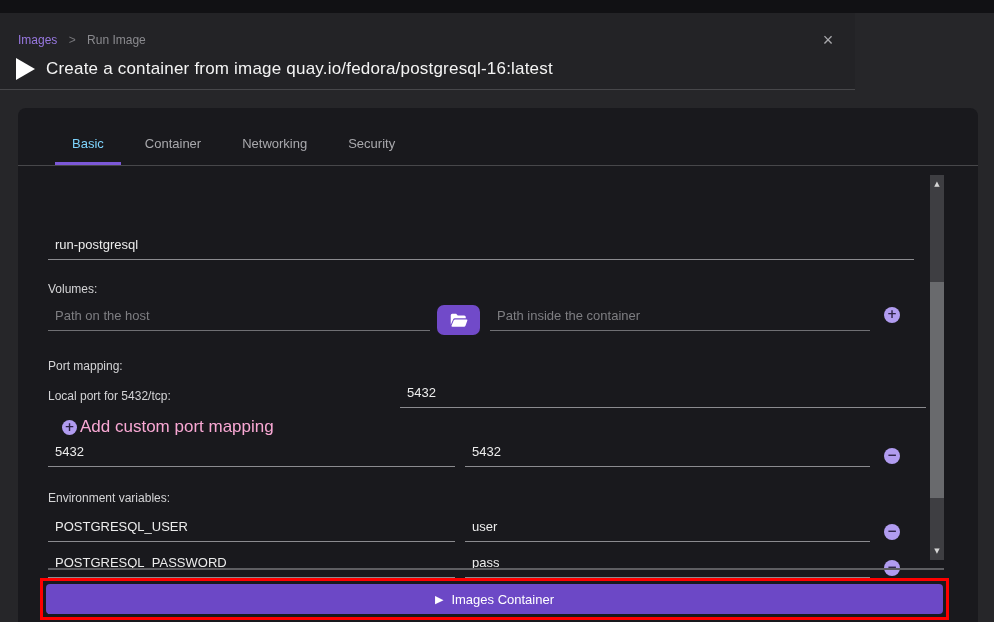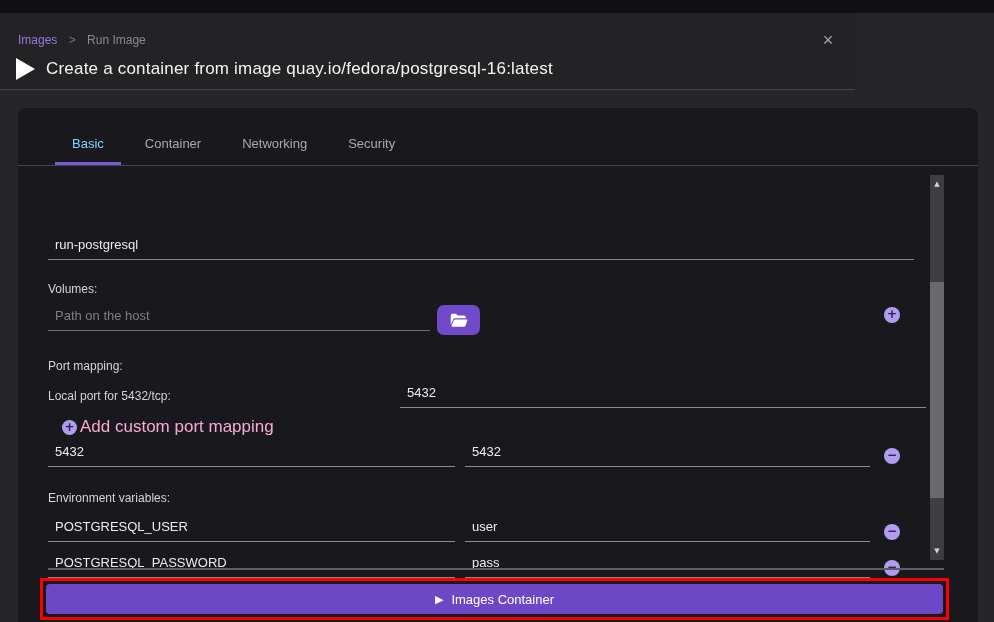--- a/index.html
+++ b/index.html
@@ -108,20 +108,21 @@
 
       <div class="field-label" style="top:115px;">Volumes:</div>
 
       <input class="u-input dim vol-host" placeholder="Path on the host" style="">
       <button class="folder-btn">
         <svg width="18" height="15" viewBox="0 0 24 20">
           <path fill="#ffffff" d="M1 3a2 2 0 0 1 2-2h5.2l2.2 2.4H19a2 2 0 0 1 2 2V7H6.6a2.6 2.6 0 0 0-2.45 1.75L1 15.5z"></path>
           <path fill="#ffffff" d="M6.9 8.6h15.3a1 1 0 0 1 .94 1.33l-2.5 7.1A2 2 0 0 1 18.76 18.4H3.2a1.2 1.2 0 0 1-1.13-1.6l2.95-7A2 2 0 0 1 6.9 8.6z"></path>
         </svg>
       </button>
+      <input class="u-input dim vol-container" placeholder="Path inside the container" style="">
       <div class="round-icon" style="left:866px; top:140px;">+</div>
 
       <div class="field-label" style="top:192px;">Port mapping:</div>
 
       <div class="field-label local-port-label">Local port for 5432/tcp:</div>
       <input class="u-input local-port-input" value="5432" style="">
 
       <div class="add-link">
         <span class="round-icon sm">+</span>
         <span class="add-link-text">Add custom port mapping</span>

